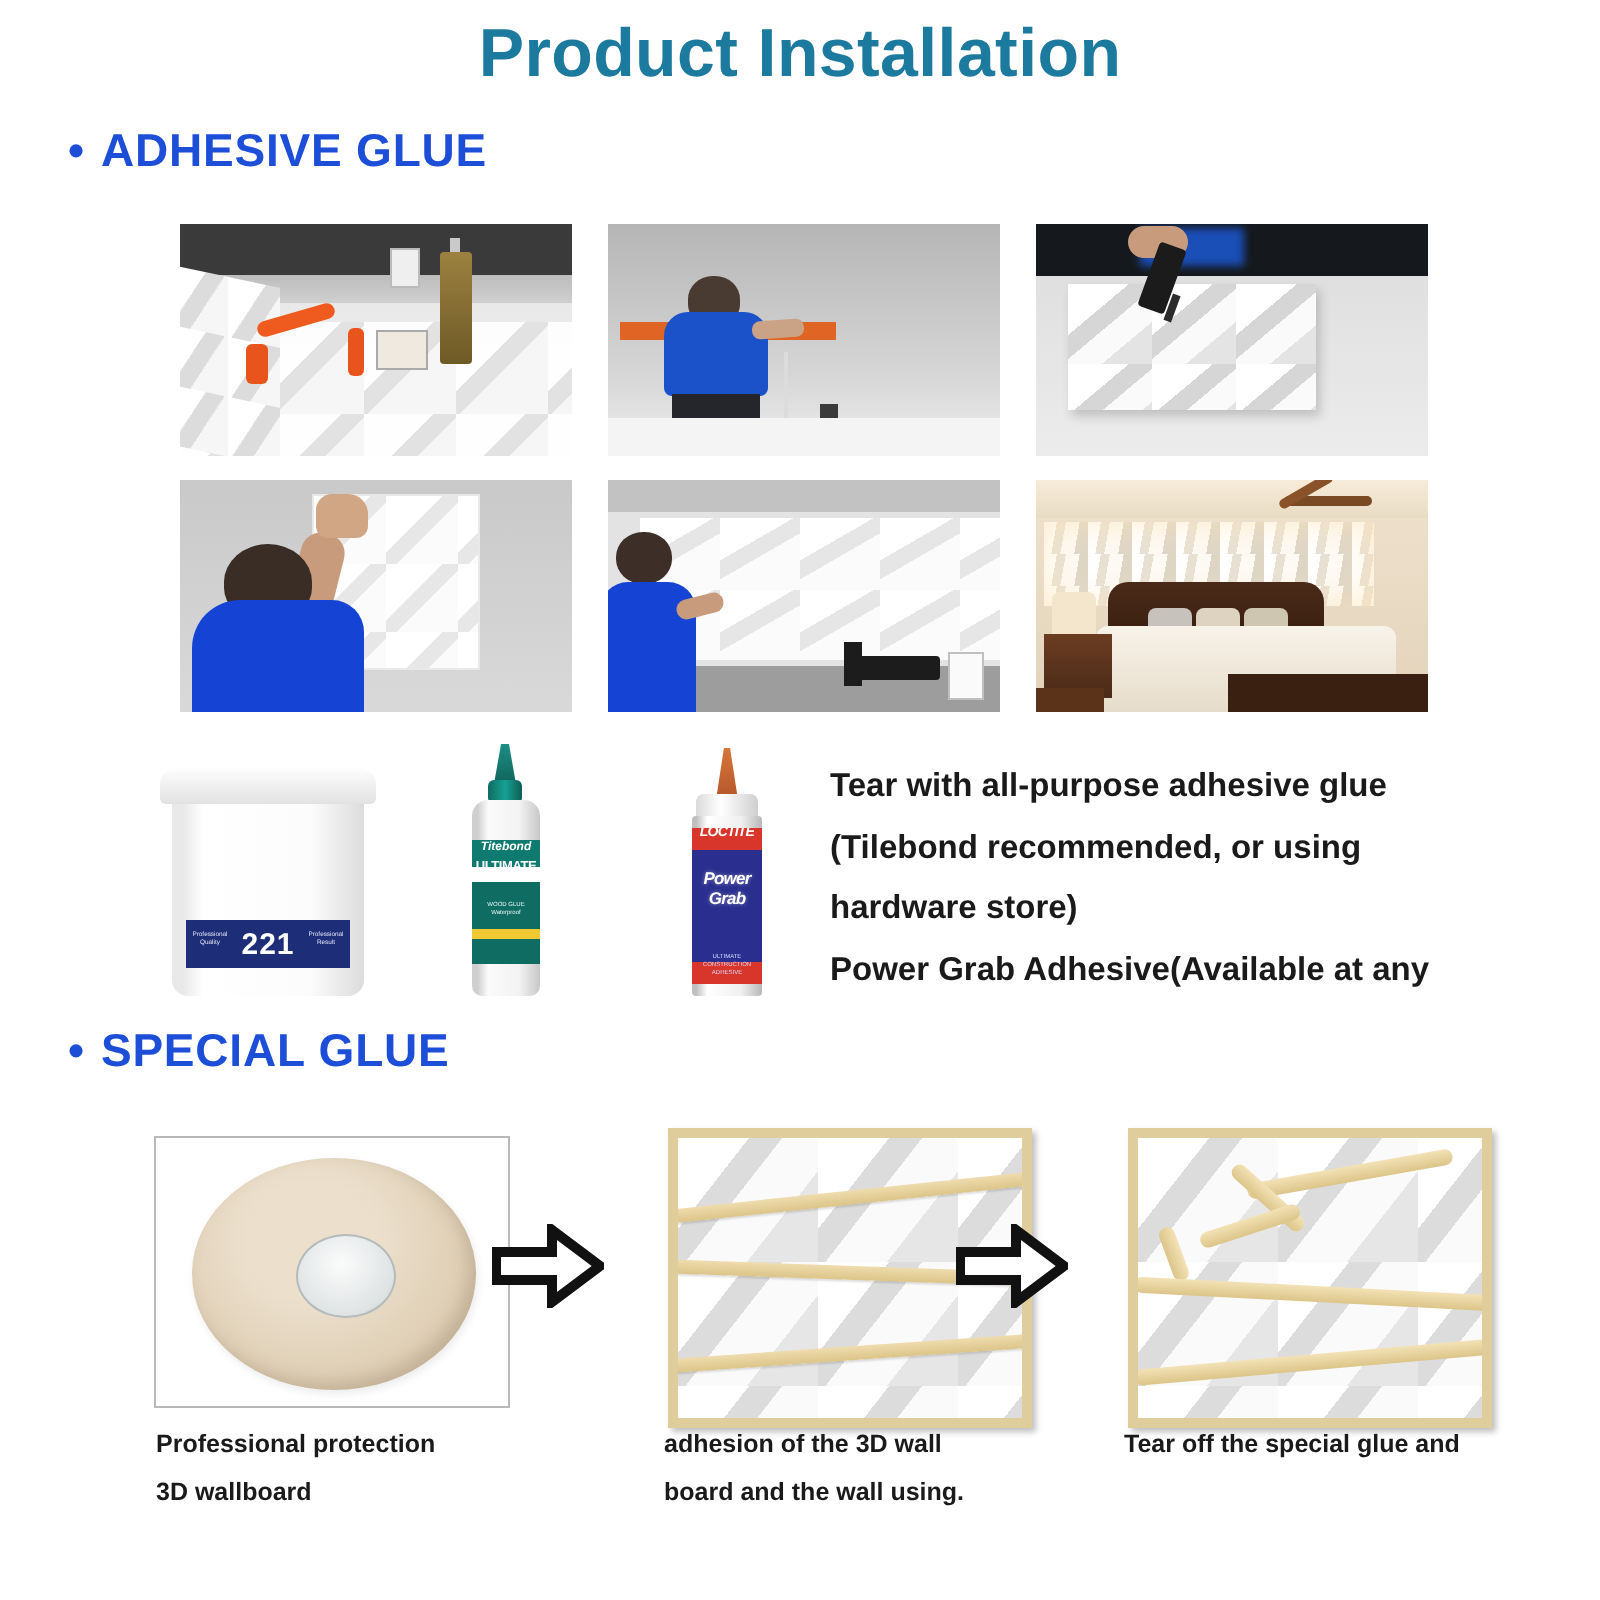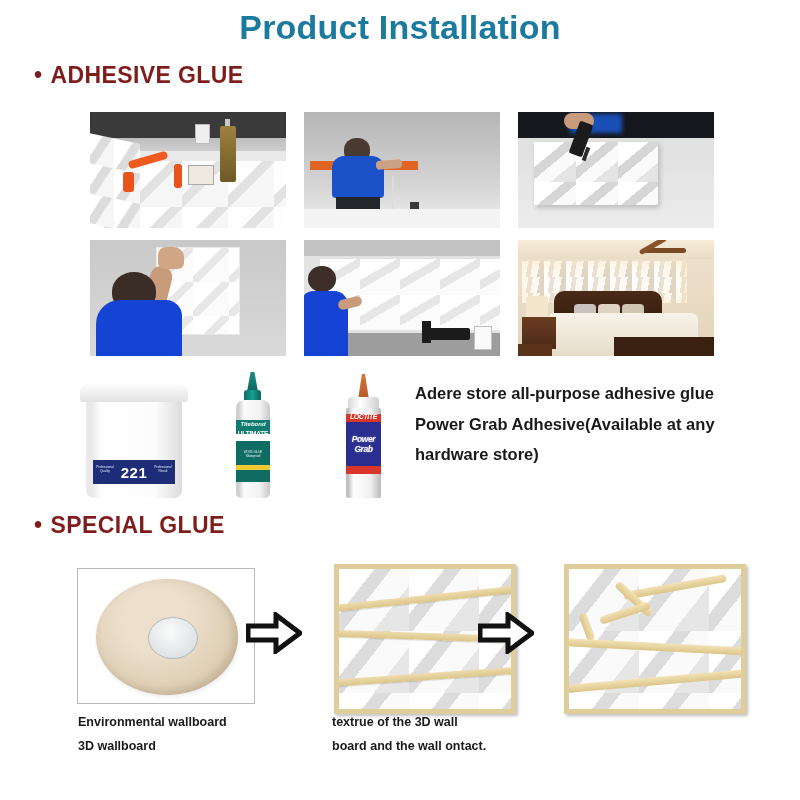--- a/index.html
+++ b/index.html
@@ -26,21 +26,21 @@
     font-weight: bold;
     color: #1b7a9e;
     letter-spacing: 0.2px;
   }
 
   
   .section-heading {
     position: absolute;
     font-size: 23px;
     font-weight: bold;
-    color: #7f1d1d;
+    color: #1d4ed8;
     letter-spacing: 0.4px;
     white-space: nowrap;
   }
   .section-heading .bullet {
     display: inline-block;
     margin-right: 8px;
     font-size: 23px;
     line-height: 1;
   }
   #heading-adhesive { left: 34px; top: 62px; }
@@ -221,21 +221,21 @@
   .bot-label { position: absolute; left: 4px; top: 48px; width: 34px; height: 62px; background: linear-gradient(#0f7a6f 0 22%, #ffffff 22% 34%, #0e6c62 34% 72%, #f2c832 72% 80%, #0e6c62 80% 100%); overflow: hidden; text-align: center; }
   .bot-brand { font-size: 6px; font-weight: bold; font-style: italic; color: #ffffff; margin-top: 1px; }
   .bot-sub { font-size: 6.5px; font-weight: bold; color: #ffffff; margin-top: 3px; letter-spacing: -.2px; }
   .bot-fine { font-size: 3px; color: #eaf6f4; margin-top: 13px; line-height: 1.4; }
 
   
   #product-tube { left: 258px; width: 56px; height: 124px; }
   .tub-nozzle { position: absolute; left: 22px; top: 0; width: 11px; height: 26px; background: linear-gradient(#d7763a,#b3562a); clip-path: polygon(36% 0,64% 0,100% 100%,0 100%); }
   .tub-shoulder { position: absolute; left: 12px; top: 23px; width: 31px; height: 13px; background: linear-gradient(90deg,#dadada,#ffffff 40%,#cfcfcf); border-radius: 4px 4px 0 0; }
   .tub-body { position: absolute; left: 10px; top: 34px; width: 35px; height: 90px; background: linear-gradient(90deg,#bfbfbf 0 6%, #ffffff 22%, #f0f0f0 70%, #b8b8b8 100%); border-radius: 2px; }
-  .tub-label { position: absolute; left: 10px; top: 40px; width: 35px; height: 60px; background: linear-gradient(#d8362a 0 14%, #2a2f8f 14% 86%, #d8362a 86% 100%); overflow: hidden; text-align: center; }
+  .tub-label { position: absolute; left: 10px; top: 40px; width: 35px; height: 78px; background: linear-gradient(#d8362a 0 14%, #2a2f8f 14% 86%, #d8362a 86% 100%); overflow: hidden; text-align: center; }
   .tub-brand { font-size: 7px; font-weight: bold; font-style: italic; color: #ffffff; margin-top: -1px; letter-spacing: -.4px; }
   .tub-name { font-size: 8.5px; font-weight: bold; font-style: italic; color: #ffffff; margin-top: 14px; letter-spacing: -.4px; text-shadow: 0 0 2px rgba(255,255,255,.4); }
   .tub-fine { font-size: 3px; color: #d6dcff; margin-top: 22px; line-height: 1.4; }
 
   
   #adhesive-note {
     position: absolute;
     left: 415px;
     top: 378px;
     width: 375px;
@@ -455,63 +455,64 @@
       <div class="tub-brand">LOCTITE</div>
       <div class="tub-name">Power Grab</div>
       <div class="tub-fine">ULTIMATE
 CONSTRUCTION ADHESIVE</div>
     </div>
   </div>
 
 </div>
 
 <div id="adhesive-note">
-  <div>Adere store all-purpose adhesive glue</div>
+  <div>Tear with all-purpose adhesive glue</div>
+  <div>(Tilebond recommended, or using</div>
+  <div>hardware store)</div>
   <div>Power Grab Adhesive(Available at any</div>
-  <div>hardware store)</div>
 </div>
 
 <div class="section-heading" id="heading-special">
   <span class="bullet">•</span><span>SPECIAL GLUE</span>
 </div>
 
 <div id="steps">
 
   <div class="step" id="step-1">
     <div class="step-figure">
       <div class="tape-box">
         <div class="tape-roll">
           <div class="tape-hole"></div>
         </div>
       </div>
     </div>
     <div class="step-caption">
-      <div>Environmental wallboard</div>
+      <div>Professional protection</div>
       <div>3D wallboard</div>
     </div>
   </div>
 
   <div class="arrow-icon" id="arrow-1">
     <svg viewBox="0 0 56 42" width="56" height="42" aria-hidden="true">
       <polygon points="2,14 30,14 30,3 54,21 30,39 30,28 2,28" fill="#ffffff" stroke="#111111" stroke-width="5" stroke-linejoin="miter"></polygon>
     </svg>
   </div>
 
   <div class="step" id="step-2">
     <div class="step-figure">
       <div class="panel-frame">
         <div class="panel-3d"></div>
         <div class="tape-strip ts1"></div>
         <div class="tape-strip ts2"></div>
         <div class="tape-strip ts3"></div>
       </div>
     </div>
     <div class="step-caption">
-      <div>textrue of the 3D wall</div>
-      <div>board and the wall ontact.</div>
+      <div>adhesion of the 3D wall</div>
+      <div>board and the wall using.</div>
     </div>
   </div>
 
   <div class="arrow-icon" id="arrow-2">
     <svg viewBox="0 0 56 42" width="56" height="42" aria-hidden="true">
       <polygon points="2,14 30,14 30,3 54,21 30,39 30,28 2,28" fill="#ffffff" stroke="#111111" stroke-width="5" stroke-linejoin="miter"></polygon>
     </svg>
   </div>
 
   <div class="step" id="step-3">
@@ -520,16 +521,17 @@
         <div class="panel-3d"></div>
         <div class="peel pl1"></div>
         <div class="peel pl2"></div>
         <div class="peel pl3"></div>
         <div class="peel pl4"></div>
         <div class="peel pl5"></div>
         <div class="peel pl6"></div>
       </div>
     </div>
     <div class="step-caption">
+      <div>Tear off the special glue and</div>
     </div>
   </div>
 
 </div>
 
 </body></html>

